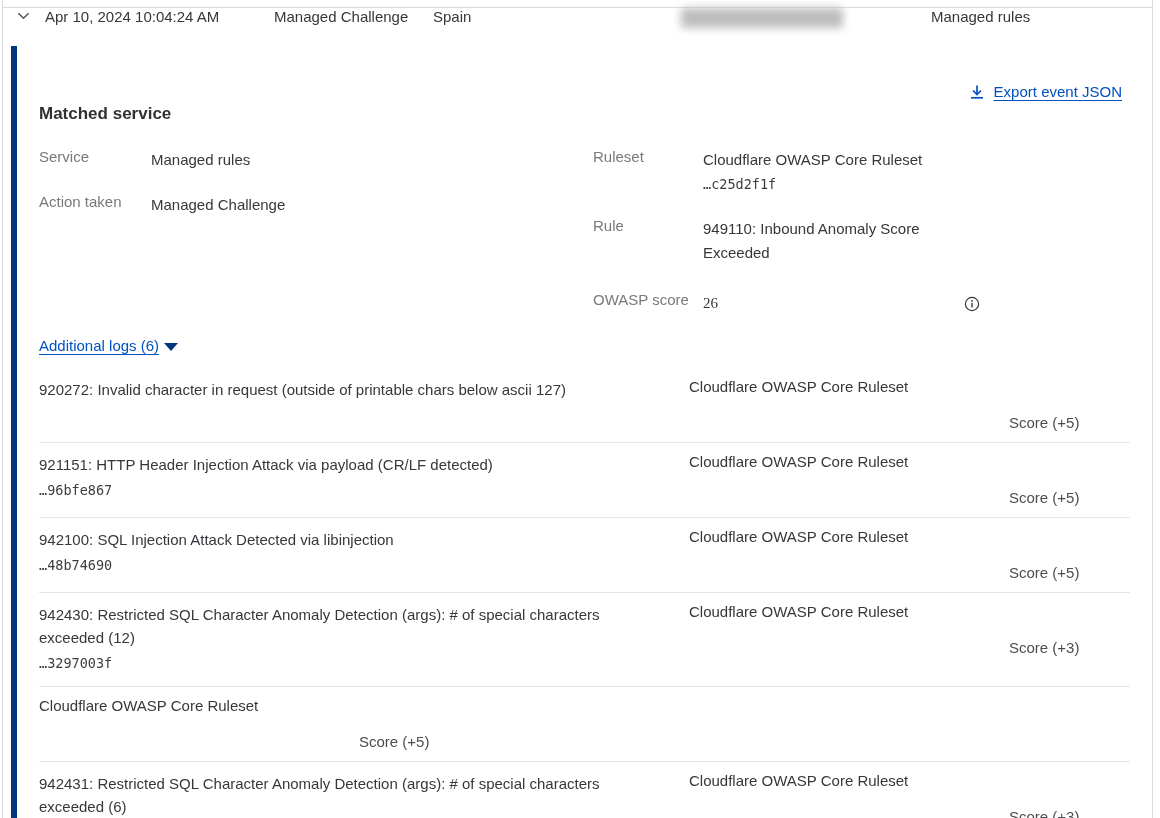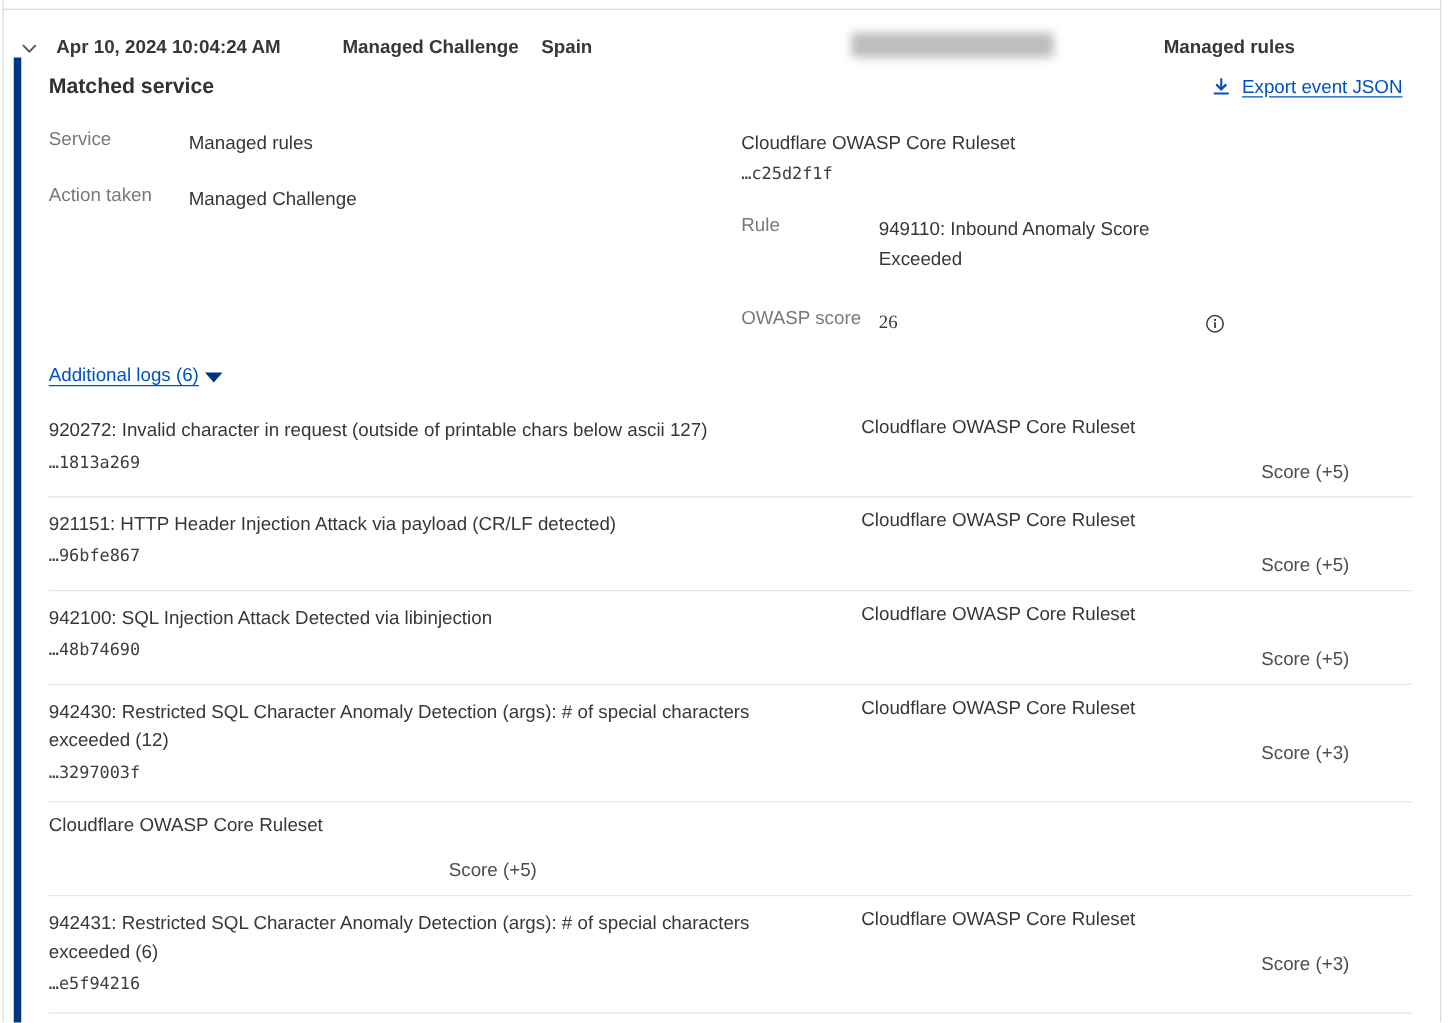--- a/index.html
+++ b/index.html
@@ -19,41 +19,41 @@
     -webkit-font-smoothing:antialiased;
   }
   .event-table{
     margin-left:2px;width:1151px;height:818px;
     border-left:1px solid var(--border-gray);
     border-right:1px solid var(--border-gray);
   }
   .prev-row-sliver{height:8px;border-bottom:1px solid var(--border-gray);}
   
   .event-row{
-    display:flex;align-items:flex-end;height:38px;padding-left:13px;cursor:pointer;font-weight:bold;
+    display:flex;align-items:flex-start;height:38px;padding-left:13px;cursor:pointer;
   }
   .cell-chevron{width:29px;display:flex;align-items:center;}
   .cell-time{width:229px;}
   .cell-action{width:159px;}
   .cell-country{width:248px;}
   .cell-redacted{width:250px;display:flex;align-items:center;}
   .redacted-box{
     width:162px;height:20px;border-radius:3px;
     background:#bdbdbd;filter:blur(4px);
   }
   .cell-service{flex:1;}
   
   .event-detail{
     margin-left:8px;
     border-left:6px solid var(--accent-navy);
     border-bottom:1px solid var(--border-gray);
     padding:13px 22px 11px 22px;
   }
   .detail-header{display:flex;justify-content:space-between;align-items:center;}
-  .detail-title{font-size:17px;font-weight:600;color:#313131;}
+  .detail-title{font-size:17px;font-weight:600;color:#313131;margin-top:45px;}
   .export-link{
     display:flex;align-items:center;gap:9px;color:var(--link-blue);
     text-decoration:none;cursor:pointer;padding-right:8px;
   }
   .export-link .label{text-decoration:underline;text-underline-offset:3px;text-align:center;}
   
   .fields{display:flex;margin-top:24px;}
   .fields-left{width:554px;}
   .fields-right{flex:1;}
   .field-row{display:flex;margin-bottom:21px;}
@@ -138,20 +138,21 @@
           <span class="field-value">Managed rules</span>
         </div>
         <div class="field-row">
           <span class="field-label">Action taken</span>
           <span class="field-value">Managed Challenge</span>
         </div>
       </div>
 
       <div class="fields-right">
         <div class="field-row">
+          <span class="field-label">Ruleset</span>
           <span class="field-value">
             <span>Cloudflare OWASP Core Ruleset</span>
             <div class="mono-hash">…c25d2f1f</div>
           </span>
         </div>
         <div class="field-row">
           <span class="field-label">Rule</span>
           <span class="field-value">
             <span>949110: Inbound Anomaly Score Exceeded</span>
           </span>
@@ -175,21 +176,20 @@
     <div class="additional-logs">
       <span class="label">Additional logs (6)</span>
       <span class="caret-down"></span>
     </div>
 
     <div class="logs-list">
 
       <div class="log-row">
         <div class="log-desc-cell">
           <div class="log-desc">920272: Invalid character in request (outside of printable chars below ascii 127)</div>
-          <div class="mono-hash log-hash">…1813a269</div>
         </div>
         <div class="log-ruleset">Cloudflare OWASP Core Ruleset</div>
         <div class="log-score">Score (+5)</div>
       </div>
 
       <div class="log-row">
         <div class="log-desc-cell">
           <div class="log-desc">921151: HTTP Header Injection Attack via payload (CR/LF detected)</div>
           <div class="mono-hash log-hash">…96bfe867</div>
         </div>

